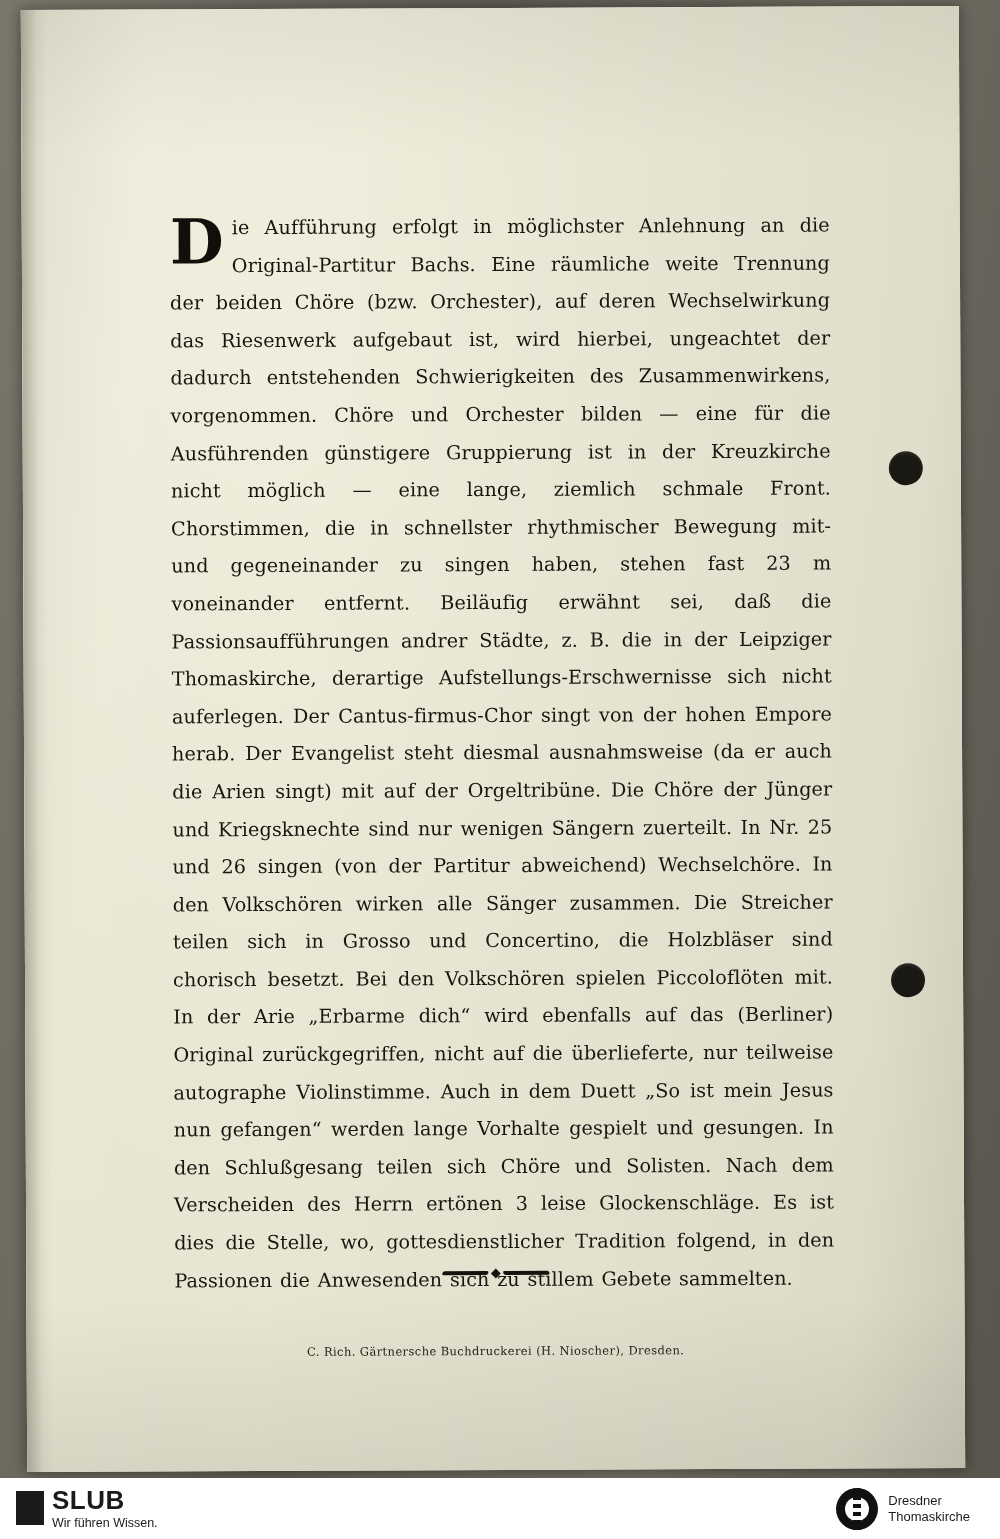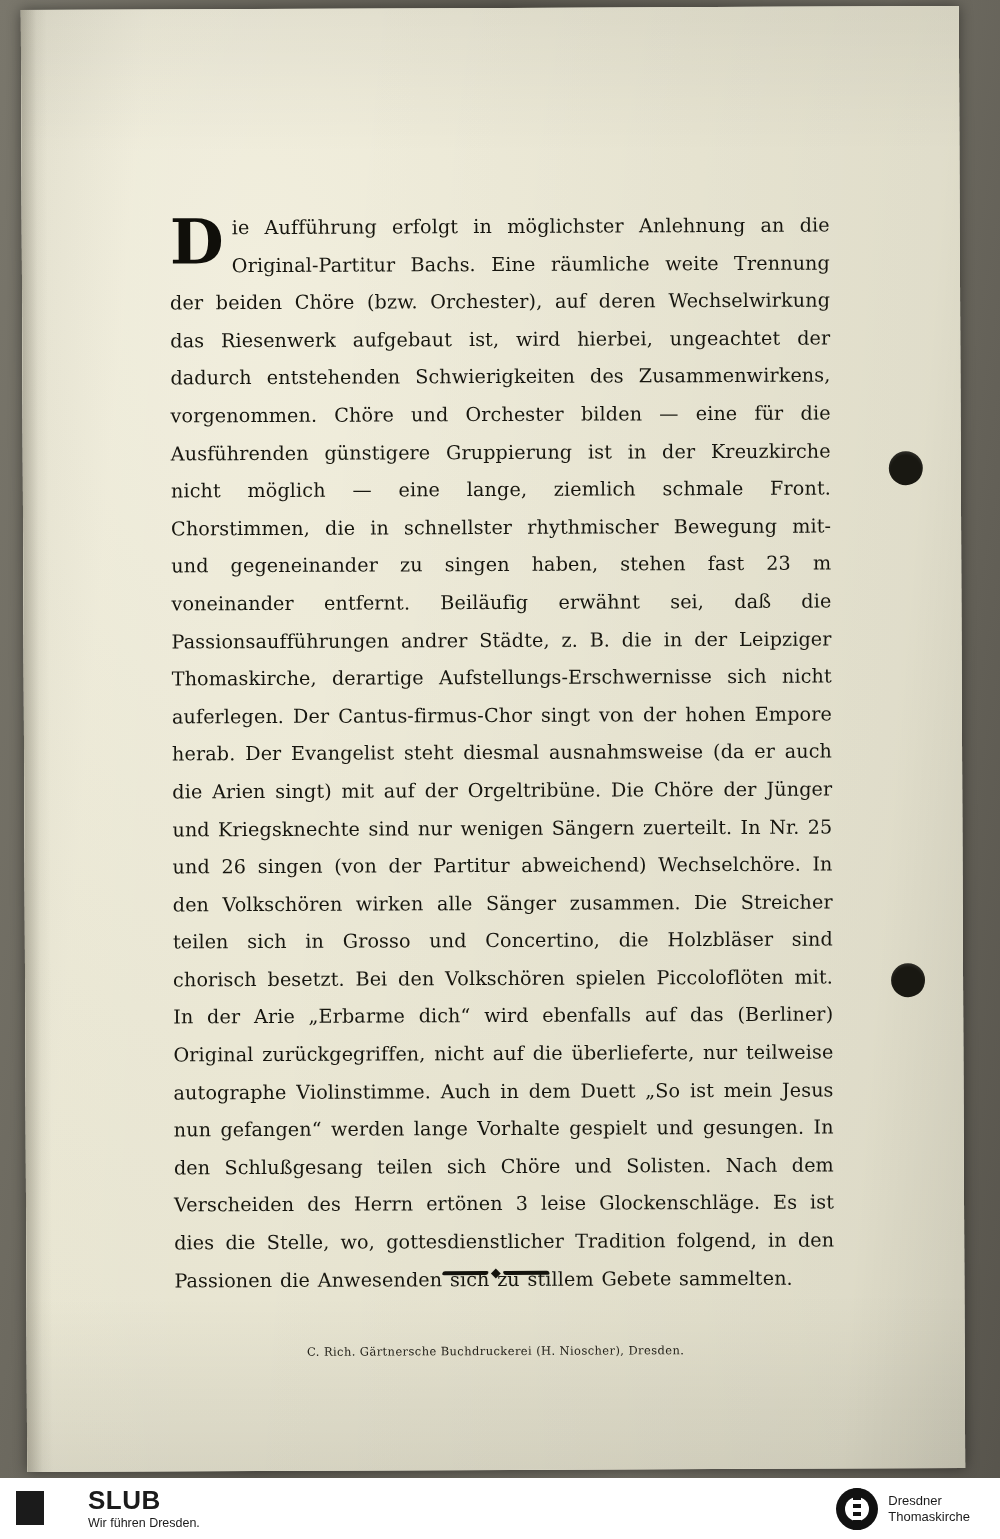--- a/index.html
+++ b/index.html
@@ -151,21 +151,20 @@
     height: 61px;
     background: #ffffff;
     display: flex;
     align-items: center;
     justify-content: space-between;
   }
   #slub-logo {
     display: flex;
     align-items: flex-start;
     padding-left: 16px;
-    gap: 36px;
   }
   #slub-mark {
     width: 28px;
     height: 34px;
     background: #1b1b1b;
     margin-right: 8px;
     margin-top: 4px;
   }
   #slub-text-wrap { line-height: 1; }
   #slub-wordmark {
@@ -242,21 +241,21 @@
     <div id="imprint">C. Rich. Gärtnersche Buchdruckerei (H. Nioscher), Dresden.</div>
   </div>
 
 </div>
 
 <div id="bottom-bar">
   <div id="slub-logo">
     <div id="slub-mark"></div>
     <div id="slub-text-wrap">
       <div id="slub-wordmark">SLUB</div>
-      <div id="slub-tagline">Wir führen Dresden.</div>
+      <div id="slub-tagline">Wir führen Wissen.</div>
     </div>
   </div>
   <div id="dp-logo">
     <div id="dp-mark"></div>
     <div id="dp-text">
       <div>Dresdner</div>
       <div>Thomaskirche</div>
     </div>
   </div>
 </div>

